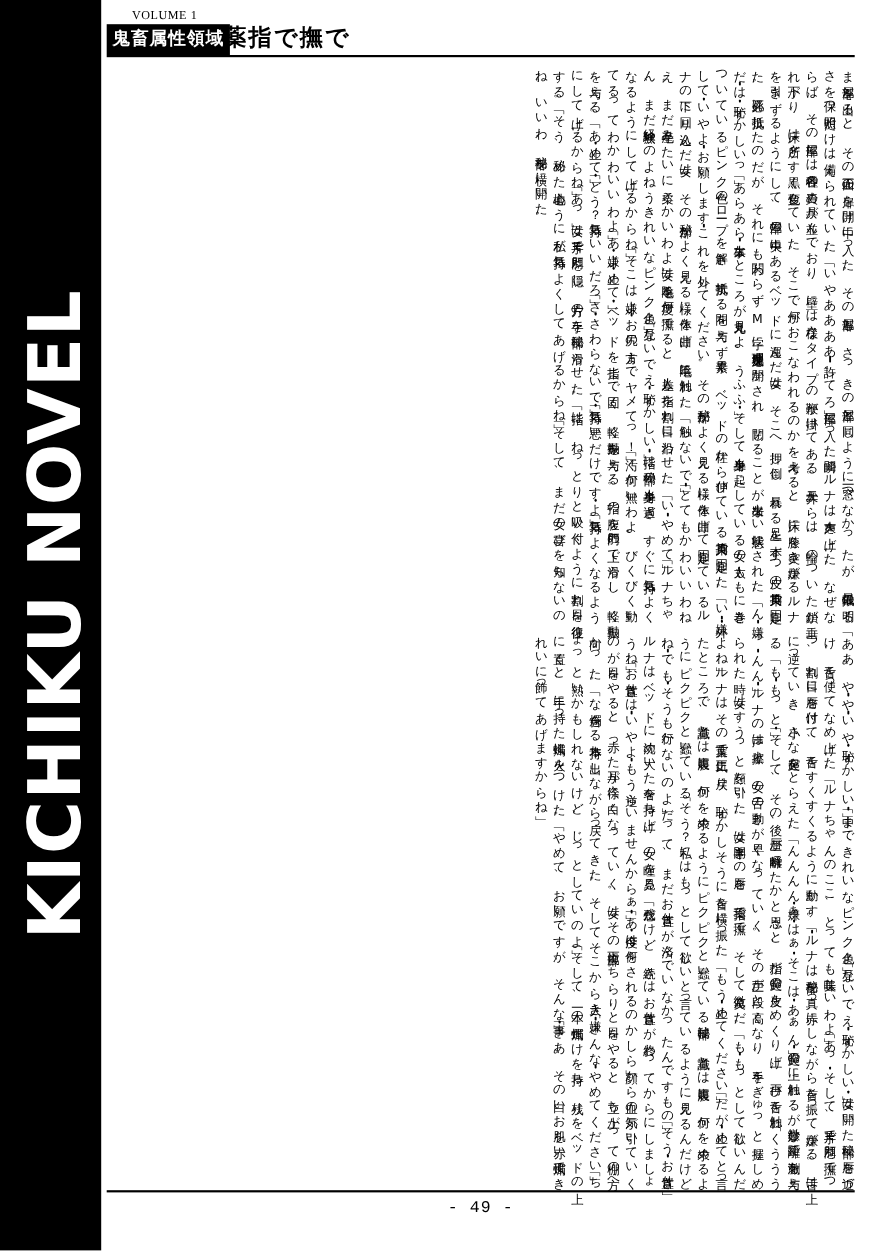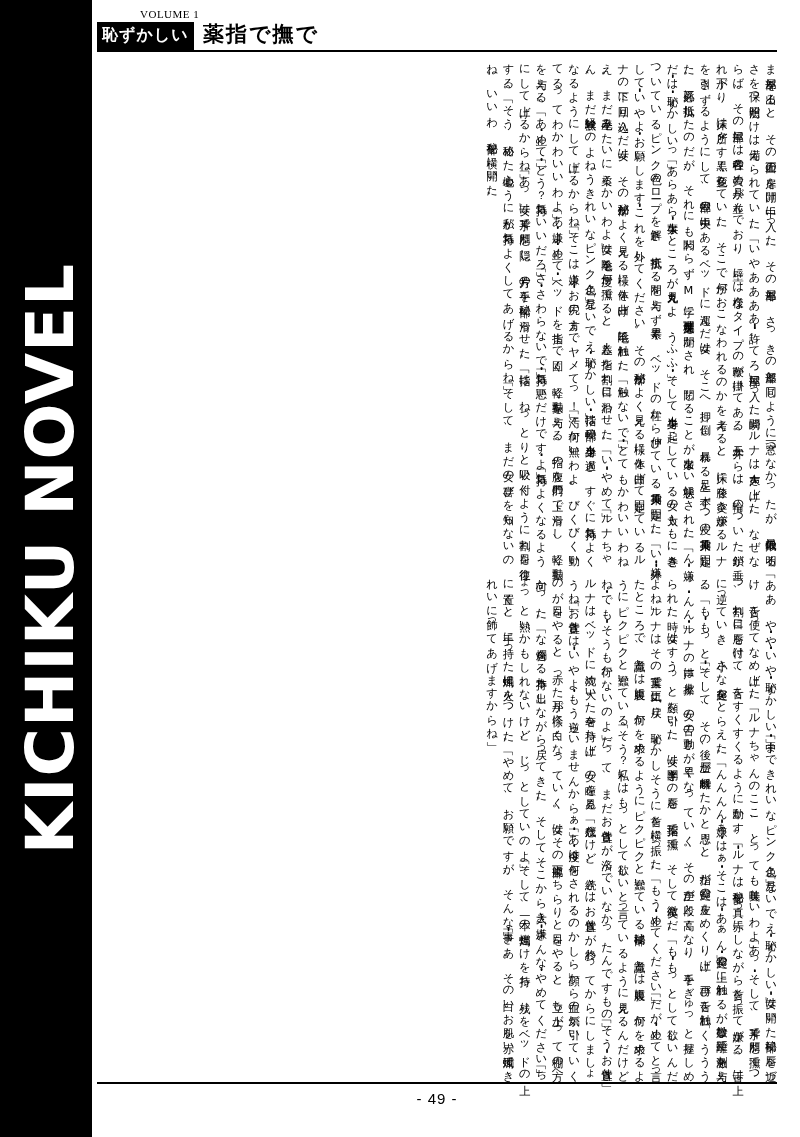--- a/index.html
+++ b/index.html
@@ -50,21 +50,20 @@
     height: 48px;
   }
   .vol-label {
     position: absolute;
     left: 25px;
     top: 0px;
     font-family: "Liberation Serif", serif;
     font-size: 11px;
     color: #000000;
     letter-spacing: 0.5px;
-    margin-left: 20px;
   }
   .title-box {
     position: absolute;
     left: 2px;
     top: 14px;
     background: #000000;
     color: #ffffff;
     font-family: "DejaVu Sans", sans-serif;
     font-weight: bold;
     font-size: 16px;
@@ -96,21 +95,21 @@
     width: 680px;
     height: 2px;
     background: #000000;
   }
   .folio {
     position: absolute;
     left: 97px;
     top: 1090px;
     width: 680px;
     text-align: center;
-    font-family: Liberation Sans, sans-serif;
+    font-family: Liberation Mono, monospace;
     font-size: 15px;
     letter-spacing: 1px;
     color: #000000;
   }
   
   .body-area {
     position: absolute;
     left: 100px;
     top: 56px;
     width: 678px;
@@ -145,21 +144,21 @@
 <body>
 
 <div class="page">
 
   <div class="left-band">
     <div class="side-title">KICHIKU NOVEL</div>
   </div>
 
   <div class="header">
     <div class="vol-label">VOLUME 1</div>
-    <div class="title-box">恥ずかしい</div>
+    <div class="title-box">鬼畜属性領域</div>
     <div class="title-main">薬指で撫で</div>
   </div>
 
   <div class="rule-top"></div>
 
   <div class="body-area">
     <div class="block" id="block-upper">ま部屋を出ると、その正面の扉を開け中に入った。その部屋も、さっきの部屋と同じように窓一つなかったが、最低限の明るさを保つ照明だけは備えられていた。「いやああああ・・・・・・許してろ」部屋に入った瞬間、ルナは大声を上げた。なぜならば、その部屋には各種の責め具が並んでおり、壁には様々なタイプの鞭が掛けてある。天井からは、輪のついた鎖が垂れ下がり、床は所々どす黒く変色していた。そこで何がおこなわれるのかを考えると、床に膝を突き嫌がるルナを引きずるようにして、部屋の中央にあるベッドに運んだ女は、そこへ押し倒し、暴れる足を一本ずつ皮の拘束具で固定した。必死に抵抗したのだが、それにも関わらず、M字に無理矢理足を開かされ、閉じることが出来ない状態にされた。「ん・・・嫌だ・・・は・・・恥ずかしいっ」「あらあら・・・大事なところが丸見えよ。うふふ・・・」そして上半身を起こしている女の太ももに巻きついているピンク色のロープを解き、抵抗する間を与えず素早く、ベッドの柱から伸びている拘束具で固定した。「い・・・嫌・・・外して・・・いやよ・・・お願いします・・・これを外してください。その秘部がよく見える様に体を曲げて固定しているルナの下に回り込んだ女は、その秘部がよく見える様に体を曲げ、陰毛に触れた。「触らないで・・・」「とてもかわいいわねえ。まだ産毛みたいに柔らかいわよ」女は陰毛を何度か撫でると、人差し指を割れ目に沿わせた。「い・・・やめて」「ルナちゃん、まだ経験無いのよねうきれいなピンク色よ」「見ないでえ・・・恥ずかしい・・・」指は秘部の上半身を過ぎ、すぐに気持ちよくなるようにして上げるからね」「そこは嫌よ・・・お尻の方までヤメてっ！」「汚く何か無いわよ。びくびく動いてるってわかわいいわよ」「あ・・・嫌よ・・・止めて・・・」ベッドを指まで固く、軽く振動を与える。指の腹を肛門の上で滑らし、軽く振動を与える。「あ・・・止めて・・・」「どう？気持ちいいだろ」「さ・・・さわらないで・・・」「気持ち悪いだけです・・・よ」「気持ちよくなるようにして上げるからね」「あっ」女は片手で肛門を隠し、片方の手を秘部に滑らせた。「指は、ねっとりと吸い付くように割れ目を往復する。「そう、秘めた心地ように私が気持ちよくしてあげるからね」「そして、まだ女の喜びを知らないのね。いいわ、秘部を横に開いた。</div>
     <div class="block" id="block-lower-right">「ああ、や・・・や・・・いや・・・恥ずかしい・・・」「中まできれいなピンク色よ」「見ないでえ・・・恥ずかしい・・・」女は開いた秘部に唇を近づけ、舌を使ってなめ上げた。「ルナちゃんのここ、とっても美味しいわよ」「あっ・・・そして、片手で肛門を撫でつつ、割れ目に唇を付けて、舌をすくすくるように動かす。「・・・ルナは秘部を真っ赤にしながら首を振って嫌がる。舌は上に逆っていき、小さな突起をとらえた。「んんんん・・・嫌ぁ・・・はぁ・・・そこは・・・あぁん・・・」突起の上に触れるが微妙な距離で刺激を与える。「も・・・もっと・・・」「そして、その後、唇が一瞬離れたかと思うと、指が突起の皮をめくり上げ、再び舌を触れ「くうううっ・・・んん・・・」ルナの声は上擦り、女の舌の動きが早くなっていく。その声が一段と高くなり、手をぎゅっと握りしめられた時、女はすうっと顔を引いた。女は半開きの唇を、薬指で撫で、そして微笑んだ。「も・・・もっとして欲しいんだよね」ルナはその言葉で正気に戻り、恥ずかしそうに首を横に振った。「もう・・・止めてください」「だが・・・止めてと言ったところで、意識とは裏腹に、何かを求めるようにピクピクと蠢いている秘部は、意識とは裏腹に、何かを求めるようにピクピクと蠢いている「そう？私にはもっとして欲しいと言っているように見えるんだけどね・・・でも・・・そうも行かないのよ」だって、まだお仕置きが済んでいなかったんですもの」「そう・・・お仕置き」ルナはベッドに沈め大いた奢を持ち上げ、女の瞳を見る。「残念だけど、続きはお仕置きが終わってからにしましょうね」「お仕置きは・・・いやよ・・・もう逆らいませんからぁ・・・」「あ・・・今度は何をされるのかしら」顔から血の気が引いていくのが目をやると、赤った耳が徐々に白くなっていく。女はその下腹部にちらりと目をやると、立ち上がって棚の方へ向かった。「な燭台をる本持ち出しながら戻ってきた。そしてそこから大き「嫌・・・さんな・・・やめてください」「ちょっと熱いかもしれないけど、じっとしていのよ」「そして、一本の蝋燭だけを持ち、残りをベッドの上に置くと、手に持った蝋燭に火をつけた。「やめて、お願いですが、そんな事・・・」「さあ、その白いお肌を赤い蝋燭できれいに飾ってあげますからね」</div>
   </div>
 

